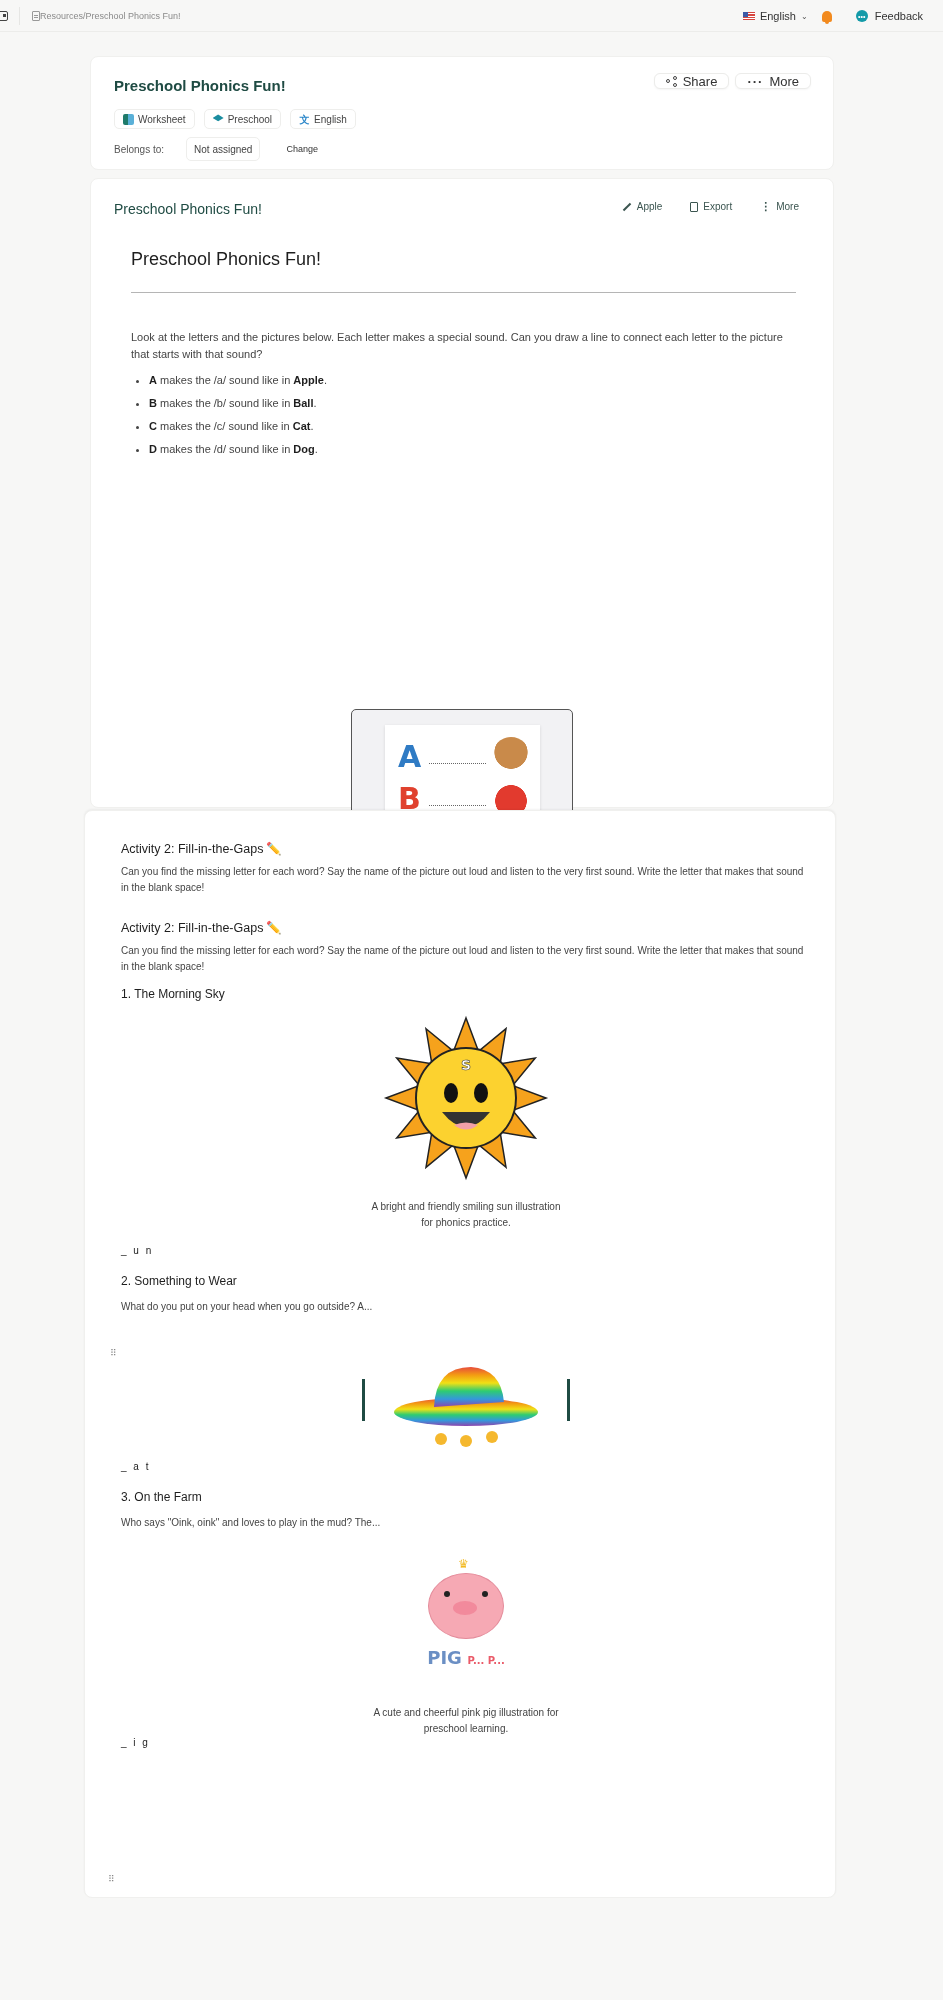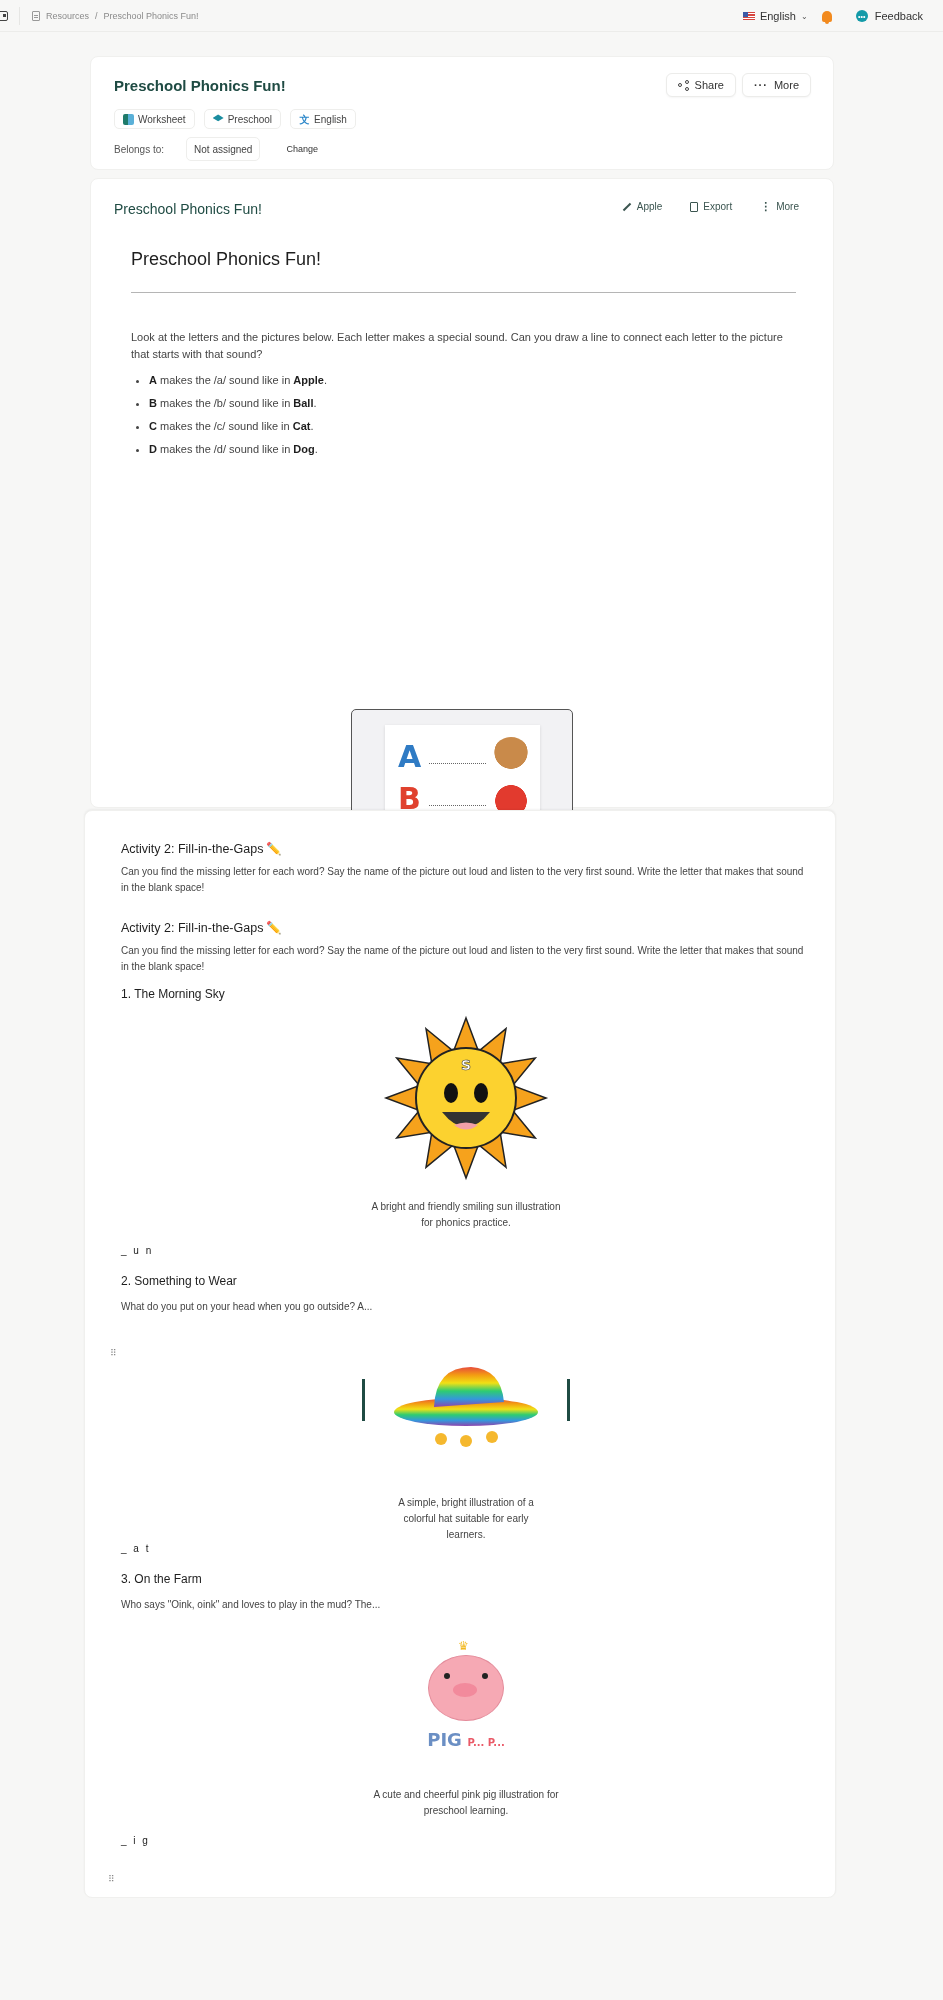--- a/index.html
+++ b/index.html
@@ -1,21 +1,21 @@
 <!DOCTYPE html>
 <html><head>
 <meta charset="utf-8">
 <style>
   * { box-sizing: border-box; margin: 0; padding: 0; }
   html, body { width: 943px; height: 2000px; background: #f7f7f6; font-family: "Liberation Sans", sans-serif; color: #2b2b2b; overflow: hidden; }
   .topbar { position: absolute; top: 0; left: 0; width: 943px; height: 32px; background: #f7f7f6; border-bottom: 1px solid #ececea; display: flex; align-items: center; }
   .sidebar-toggle { width: 10px; height: 10px; border: 1.5px solid #444; border-radius: 2px; margin-left: -2px; position: relative; }
   .sidebar-toggle::after { content: ""; position: absolute; right: 1px; top: 2px; width: 3px; height: 3px; background: #444; }
   .vsep { width: 1px; height: 18px; background: #e6e6e4; margin-left: 11px; }
-  .breadcrumb { display: flex; align-items: center; margin-left: 12px; font-size: 9px; color: #8a8a8a; gap: 6px; }
+  .breadcrumb { display: flex; align-items: center; margin-left: 12px; font-size: 9px; color: #8a8a8a; }
   .doc-icon { width: 8px; height: 10px; border: 1px solid #999; border-radius: 1px; position: relative; }
   .doc-icon::after { content: ""; position: absolute; left: 1px; top: 3px; width: 4px; height: 1px; background: #999; box-shadow: 0 2px 0 #999; }
   .top-right { position: absolute; right: 20px; top: 0; height: 32px; display: flex; align-items: center; gap: 14px; font-size: 11px; color: #333; }
   .lang { display: flex; align-items: center; gap: 5px; }
   .flag { width: 12px; height: 8px; background: repeating-linear-gradient(#d6453d 0 1.2px, #fff 1.2px 2.4px); position: relative; }
   .flag::before { content: ""; position: absolute; left: 0; top: 0; width: 5px; height: 4.5px; background: #3c5aa6; }
   .chev { font-size: 8px; color: #555; }
   .bell { width: 10px; height: 11px; background: #f28a1e; border-radius: 5px 5px 2px 2px; position: relative; }
   .bell::after { content: ""; position: absolute; left: 3px; bottom: -2px; width: 4px; height: 2px; background: #f28a1e; border-radius: 0 0 2px 2px; }
   .feedback { display: flex; align-items: center; gap: 7px; margin-left: 10px; }
@@ -27,21 +27,21 @@
   .chips { position: absolute; left: 23px; top: 52px; display: flex; gap: 9px; }
   .chip { height: 20px; padding: 0 8px; border: 1px solid #eeeeec; border-radius: 5px; display: flex; align-items: center; gap: 4px; font-size: 10px; color: #444; background: #fff; }
   .chip-icon { width: 11px; height: 11px; display: inline-block; }
   .ico-ws { background: linear-gradient(90deg, #1f7b6a 50%, transparent 50%), linear-gradient(90deg, transparent 50%, #5ab0d8 50%); border-radius: 2px; }
   .ico-grad { background: #1b8da0; clip-path: polygon(50% 10%, 100% 40%, 50% 70%, 0 40%); }
   .ico-tr { color: #2a86c9; font-size: 10px; font-weight: bold; line-height: 11px; text-align: center; }
   .belongs { position: absolute; left: 23px; top: 80px; display: flex; align-items: center; gap: 22px; font-size: 10px; color: #555; }
   .na-chip { height: 24px; padding: 0 7px; border: 1px solid #eeeeec; border-radius: 5px; display: flex; align-items: center; color: #444; }
   .change-btn { color: #333; font-size: 9px; margin-left: 4px; }
   .hc-actions { position: absolute; right: 22px; top: 16px; display: flex; gap: 6px; }
-  .btn { height: 24px; padding: 0 11px; border: 1px solid #ececea; border-radius: 6px; display: flex; align-items: center; gap: 6px; font-size: 11px; color: #333; background: #fff; box-shadow: 0 1px 2px rgba(0,0,0,0.04); }
+  .btn { height: 16px; padding: 0 11px; border: 1px solid #ececea; border-radius: 6px; display: flex; align-items: center; gap: 6px; font-size: 13px; color: #333; background: #fff; box-shadow: 0 1px 2px rgba(0,0,0,0.04); }
   .share-icon { width: 11px; height: 11px; position: relative; }
   .share-icon i { position: absolute; width: 4px; height: 4px; border: 1px solid #444; border-radius: 50%; }
 
   .doc-card { left: 90px; top: 178px; width: 744px; height: 630px; border: 1px solid #f0f0ee; }
   .doc-card2 { left: 84px; top: 810px; width: 752px; height: 1088px; border: 1px solid #f0f0ee; box-shadow: 0 -1px 2px rgba(0,0,0,0.05); }
   .dc-title { position: absolute; left: 23px; top: 22px; font-size: 14px; color: #1f4b43; }
   .dc-actions { position: absolute; right: 34px; top: 22px; display: flex; gap: 28px; font-size: 10px; color: #3b5550; }
   .dc-act { display: flex; align-items: center; gap: 5px; }
   .pencil { display: inline-block; width: 10px; height: 2px; border: 1px solid #3b5550; transform: rotate(-45deg); }
   .export-ico { display: inline-block; width: 8px; height: 10px; border: 1px solid #3b5550; border-radius: 1px; }
@@ -246,37 +246,36 @@
               <stop offset=".8" stop-color="#3498db"></stop>
               <stop offset="1" stop-color="#8e44ad"></stop>
           </linearGradient>
         </defs>
         <ellipse cx="80" cy="55" rx="72" ry="14" fill="url(#rb)"></ellipse>
         <path d="M48 50 Q50 10 85 10 Q115 12 118 45 Z" fill="url(#rb)"></path>
         <circle cx="55" cy="82" r="6" fill="#f5b82e"></circle>
           <circle cx="80" cy="84" r="6" fill="#f5b82e"></circle>
           <circle cx="106" cy="80" r="6" fill="#f5b82e"></circle>
       </svg>
-      <div class="fig-cap2" style="margin-top:34px;padding:0 20px">A simple, bright illustration of a colorful hat suitable for early learners.</div>
     </div>
     <div class="answer" style="">_ a t</div>
 
     <h3 class="item" style="margin-top:18px">3. On the Farm</h3>
     <p class="body" style="font-size:10px">Who says "Oink, oink" and loves to play in the mud? The...</p>
     <div class="figure" style="margin-top:26px">
       <div style="position:relative;width:120px;height:120px;margin:0 auto">
         <div style="position:absolute;left:52px;top:0;font-size:12px;color:#f2b81e">♛</div>
         <div style="position:absolute;left:22px;top:16px;width:76px;height:66px;border-radius:50%;background:#f6a9b4;border:1px solid #e48c9b"></div>
         <div style="position:absolute;left:47px;top:44px;width:24px;height:14px;border-radius:50%;background:#f28a9c"></div>
         <div style="position:absolute;left:38px;top:34px;width:6px;height:6px;border-radius:50%;background:#222"></div>
         <div style="position:absolute;left:76px;top:34px;width:6px;height:6px;border-radius:50%;background:#222"></div>
         <div style="position:absolute;left:0;right:0;top:90px;text-align:center;font-family:'DejaVu Sans',sans-serif;font-weight:bold">
           <span style="color:#6b8fc4;font-size:18px">PIG</span>
           <span style="color:#ea5a68;font-size:10px">P... P...</span>
         </div>
       </div>
       <div class="fig-cap2" style="margin-top:28px">A cute and cheerful pink pig illustration for preschool learning.</div>
     </div>
-    <div class="answer" style="margin-top:16px">_ i g</div>
+    <div class="answer" style="">_ i g</div>
   </div>
   <span class="grip" style="left:25px;top:537px">⠿</span>
   <span class="grip" style="left:23px;top:1063px">⠿</span>
 </div>
 
 </body></html>

